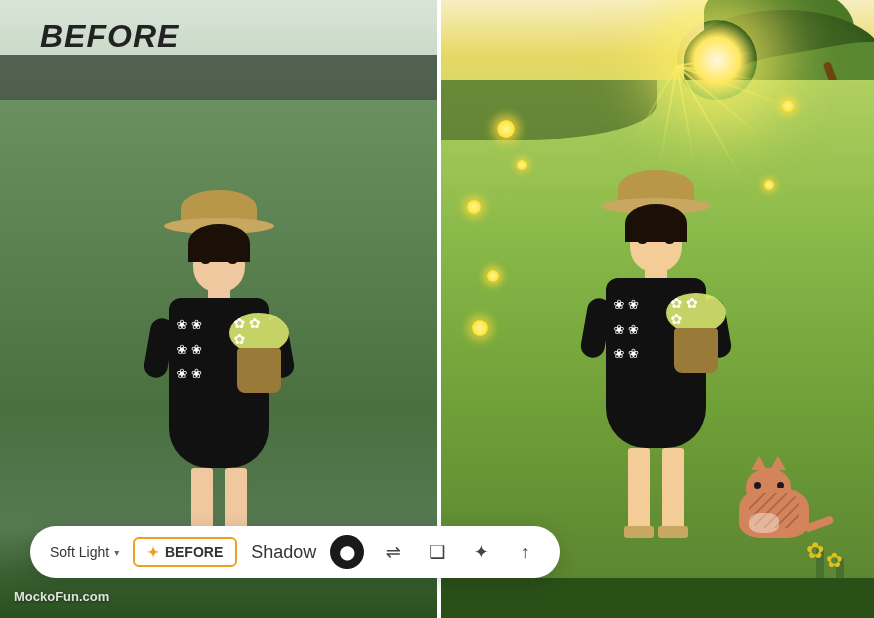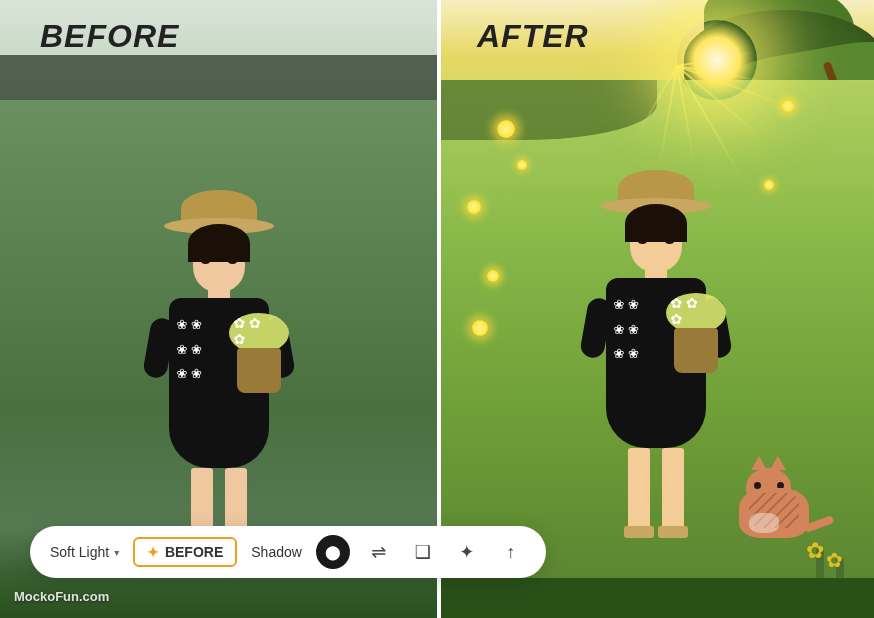--- a/index.html
+++ b/index.html
@@ -202,21 +202,21 @@
       font-size: 14px;
       font-weight: 700;
       color: #333;
     }
     .filters-icon {
       color: #f0a020;
       font-size: 14px;
     }
 
     .shadow-label {
-      font-size: 14px;
+      font-size: 18px;
       color: #333;
       font-weight: 500;
     }
 
     .circle-btn {
       width: 34px;
       height: 34px;
       background: #1a1a1a;
       border-radius: 50%;
       display: flex;
@@ -529,21 +529,20 @@
         </div>
         <div style="position:absolute;bottom:10px;right:30px;width:8px;height:50px;background:#4a7030;border-radius:2px;">
           <div style="position:absolute;top:-10px;left:-10px;color:#e0c020;font-size:20px;">✿</div>
         </div>
 
         <div style="position:absolute;bottom:0;left:0;right:0;height:40px;background:#2a5018;border-radius:0;"></div>
       </div>
 
     </div>
 
-    <div class="label" style="color:#222;">AFTER</div>
   </div>
 
   <div class="toolbar">
 
     <div class="soft-light-btn">
       <span>Soft Light</span>
       <span class="chevron">▾</span>
     </div>
 
     <div class="filters-btn">

